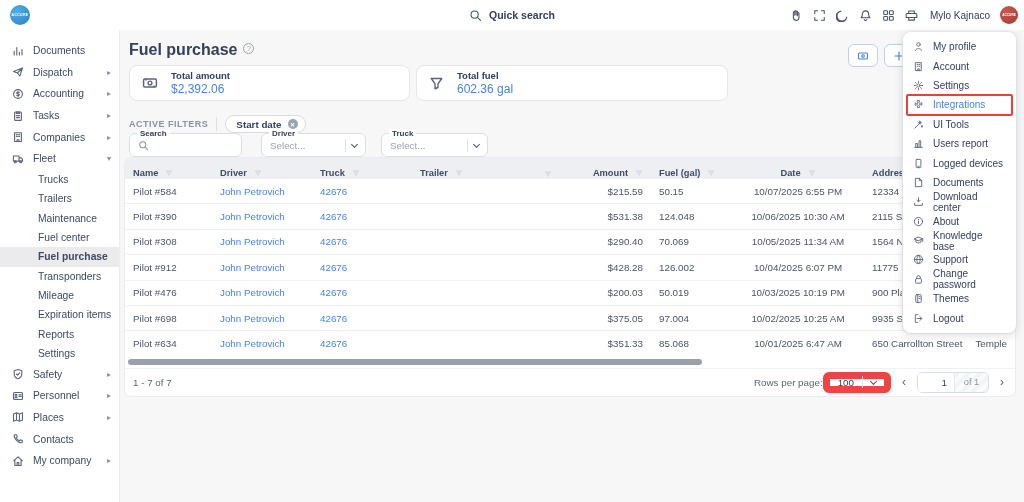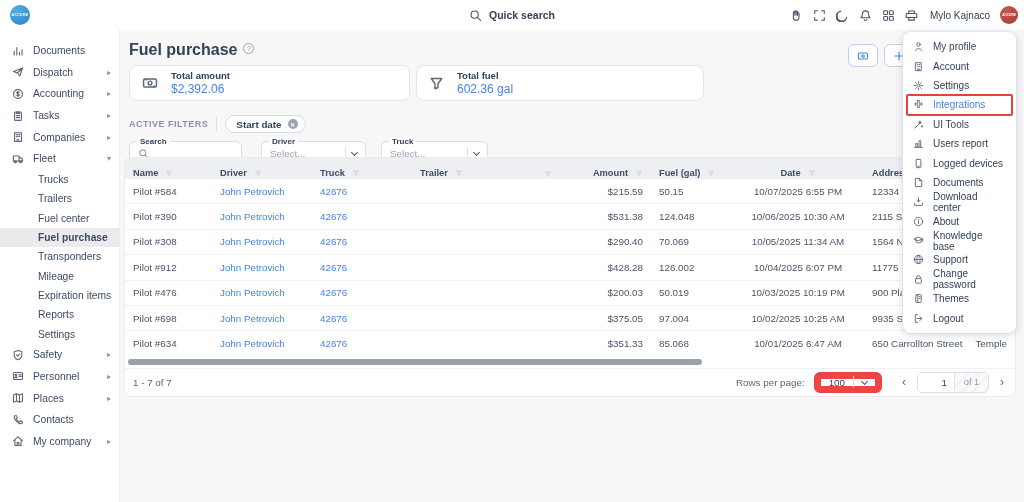--- a/index.html
+++ b/index.html
@@ -33,32 +33,32 @@
   .pg-head{display:flex;align-items:center;gap:6px;margin:11px 0 6px 9px}
   .pg-title{font-size:16px;font-weight:600;color:#33415c}
   .help{width:11px;height:11px;border:1px solid #9aa3b2;border-radius:50%;color:#9aa3b2;font-size:7px;
     display:flex;align-items:center;justify-content:center;margin-top:-4px}
   .hd-btn{position:absolute;top:14px;width:30px;height:23px;border:1px solid #bcd0f1;border-radius:6px;background:#fff;
     display:flex;align-items:center;justify-content:center;cursor:pointer}
   .hd-btn svg{stroke:#4684e4}
   
   .cards{display:flex;gap:6px;margin-left:9px}
   .card{background:#fff;border:1px solid #e3e6ea;border-radius:8px;height:36px;display:flex;align-items:center;padding:0 12px;gap:13px}
-  .card.c1{width:281px}.card.c2{width:288px}
+  .card.c1{width:281px}.card.c2{width:312px}
   .card .lb{font-size:9.5px;font-weight:700;color:#33415c}
   .card .vl{font-size:12px;color:#4684e4;margin-top:1px}
   
   .af-row{display:flex;align-items:center;gap:8px;margin:14px 0 0 9px;height:18px}
   .af-lb{font-size:9px;letter-spacing:.5px;color:#8a93a4;font-weight:600}
   .af-div{width:1px;height:14px;background:#dcdfe5}
   .chip{display:flex;align-items:center;gap:6px;height:18px;padding:0 7px 0 10px;background:#fff;border:1px solid #d7dbe2;
     border-radius:10px;font-size:9.8px;font-weight:600;color:#33415c;cursor:pointer}
   .chip-x{width:10px;height:10px;border-radius:50%;background:#9aa3b2;color:#fff;font-size:6px;
     display:flex;align-items:center;justify-content:center}
-  .inp-row{display:flex;margin:8px 0 0 9px;align-items:center}
+  .inp-row{display:flex;margin:0 0 0 9px;align-items:center}
   .fld{position:relative;height:24px;background:#fff;border:1px solid #d9dee6;border-radius:6px;display:flex;align-items:center;padding:0 8px}
   .fld .flab{position:absolute;top:-5px;left:7px;font-size:8px;font-weight:600;color:#33415c;background:#fff;padding:0 3px;line-height:9px;border-radius:3px}
   .fld .ph{font-size:9.8px;color:#9aa3b2}
   .f-search{width:113px}
   .f-sel{width:105px;justify-content:space-between}
   .f-sel .seldiv{width:1px;height:13px;background:#dfe3e9;margin:0 6px 0 auto}
   .chv{width:5px;height:5px;border-right:1.4px solid #4a5568;border-bottom:1.4px solid #4a5568;transform:rotate(45deg);margin-top:-2px;flex:none}
   .gap19{width:19px}.gap15{width:15px}
   
   .tcard{position:absolute;left:5px;top:128px;width:890px;background:#fff;border-radius:6px;overflow:hidden;
@@ -69,21 +69,21 @@
   .c-name{width:95px;padding-left:8px}.c-driver{width:100px}.c-truck{width:100px}.c-trailer{width:95px}
   .c-sp{width:43px;justify-content:flex-end;padding-right:6px}
   .c-amount{width:85px;justify-content:flex-end}.c-fuel{width:95px;padding-left:16px}
   .c-date{width:120px;justify-content:center}.c-addr{width:110px;padding-left:14px}
   .c-city{flex:1;justify-content:flex-end;padding-right:8px}
   .link{color:#4684e4;cursor:pointer}
   .sorti{width:8px;height:8px;stroke:#c3c9d4;fill:none;stroke-width:1.2;stroke-linecap:round;flex:none;margin-left:3px}
   .hsb{position:relative;height:10px;margin-top:2px}
   .hsb-thumb{position:absolute;left:3px;top:1px;width:574px;height:6px;border-radius:3px;background:#9aa1ab}
   .tfoot{display:flex;align-items:center;height:28px;border-top:1px solid #eef0f3;font-size:9.8px;color:#5a6575;padding:0 8px}
-  .rpp{margin-left:auto;display:flex;align-items:center;gap:9px}
+  .rpp{margin-left:auto;display:flex;align-items:center;}
   .rpp-sel{display:flex;align-items:center;height:21px;border:7px solid #ef4444;border-radius:6px;padding:0 8px;gap:8px;
     font-size:9.8px;color:#33415c;cursor:pointer;background:#fff}
   .rpp-sel .seldiv{width:1px;height:12px;background:#dfe3e9}
   .pgr{display:flex;align-items:center;gap:8px;margin-left:8px}
   .pgr-btn{font-size:12px;color:#5b6678;cursor:pointer;padding:0 3px}
   .pgr-box{display:flex;height:21px;border:1px solid #d9dee6;border-radius:5px;overflow:hidden}
   .pgr-cur{width:36px;display:flex;align-items:center;justify-content:flex-end;padding-right:7px;font-size:9.8px;color:#33415c;background:#fff}
   .pgr-of{width:34px;display:flex;align-items:center;justify-content:center;font-size:9.3px;color:#8a93a4;
     background:repeating-linear-gradient(135deg,#f3f4f6 0 4px,#fafbfc 4px 8px);border-left:1px solid #e4e7ec}
   
@@ -179,20 +179,21 @@
     <svg class="ic" viewBox="0 0 12 12">
         <path d="M1.4 3h5.6v5.1H1.4zM7 4.9h2.2l1.4 1.7V8.1H7z"></path>
         <circle cx="3.3" cy="8.8" r="1"></circle>
         <circle cx="8.7" cy="8.8" r="1"></circle>
       </svg>
     <span class="sb-lb">Fleet</span>
     <span class="sb-ch">▾</span>
   </div>
   <div class="sb-sub">Trucks</div>
   <div class="sb-sub">Trailers</div>
+  <div class="sb-sub">Maintenance</div>
   <div class="sb-sub">Fuel center</div>
   <div class="sb-sub active">Fuel purchase</div>
   <div class="sb-sub">Transponders</div>
   <div class="sb-sub">Mileage</div>
   <div class="sb-sub">Expiration items</div>
   <div class="sb-sub">Reports</div>
   <div class="sb-sub">Settings</div>
   <div class="sb-item">
     <svg class="ic" viewBox="0 0 12 12">
         <path d="M6 1.5l3.8 1.3v3.1c0 2.6-1.7 4-3.8 4.8-2.1-.8-3.8-2.2-3.8-4.8V2.8z"></path>

